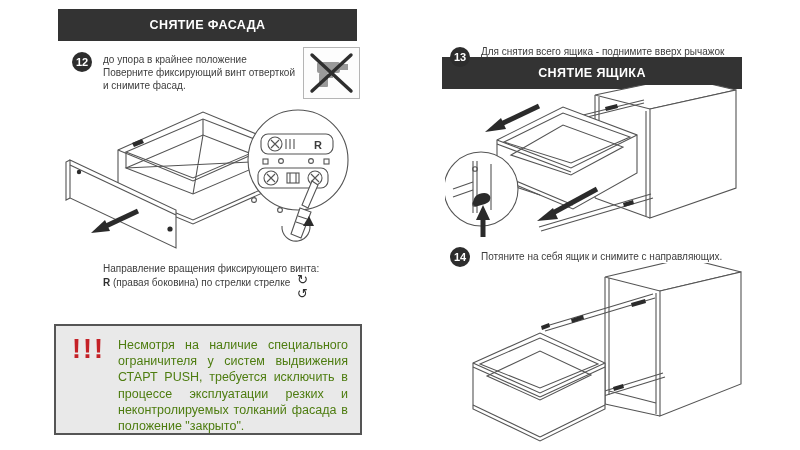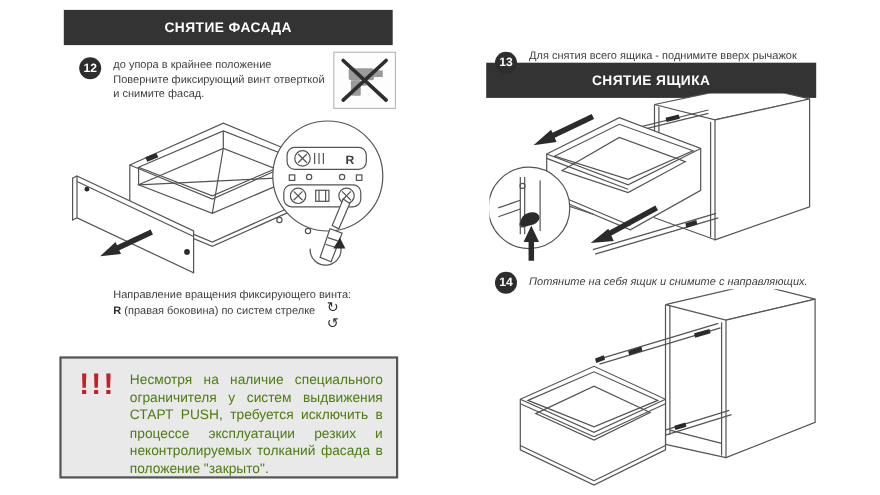--- a/index.html
+++ b/index.html
@@ -98,21 +98,21 @@
 
     <polygon class="fw" points="254,83 260,87 250,110 244,107"></polygon>
     <polygon class="fw" points="242,110 253,114 243,140 233,136"></polygon>
     <path class="ln" d="M240,118 L249,121 M238,124 L247,127"></path>
     <path class="ln" d="M224,128 A14,14 0 1 0 251,124"></path>
     <polygon class="blk" points="251,118 256,128 245,128"></polygon>
   </svg>
 
   <div class="note">
     <div>Направление вращения фиксирующего винта:</div>
-    <div><b>R</b><span> (правая боковина) по систем стрелке</span></div>
+    <div><b>R</b><span> (правая боковина) по стрелки стрелке</span></div>
     <span class="rot-icon" style="top:12px;">↻</span>
     <span class="rot-icon" style="top:26px;">↺</span>
   </div>
 
   <div class="warn">
     <div class="warn-marks">!!!</div>
     <div class="warn-text">Несмотря на наличие специального ограничителя у систем выдвижения СТАРТ PUSH, требуется исключить в процессе эксплуатации резких и неконтролируемых толканий фасада в положение "закрыто".</div>
   </div>
 
   <div class="badge" style="left:450px;top:47px;">13</div>
@@ -156,21 +156,21 @@
     <line class="ln" x1="46" y1="79" x2="46" y2="125"></line>
     <circle class="ln" cx="30" cy="84" r="2.3"></circle>
     <circle class="ln" cx="30" cy="119" r="2.3"></circle>
     <path class="ln" d="M8,104 L28,97 M8,112 L28,105"></path>
     <path class="blk" d="M34,109 q8,-3 11,2 q2,5 -5,8 l-7,2 q-6,1 -5,-4 q1,-6 6,-8 Z"></path>
     <line class="thick" x1="38" y1="152" x2="38" y2="134"></line>
     <polygon class="blk" points="38,120 31,135 45,135"></polygon>
   </svg>
 
   <div class="badge" style="left:450px;top:247px;">14</div>
-  <div class="steptext" style="left:481px;top:250px;font-style:italic;">
+  <div class="steptext" style="left:481px;top:250px;">
     <div>Потяните на себя ящик и снимите с направляющих.</div>
   </div>
 
   <svg style="left:445px;top:263px;" width="300" height="185" viewBox="0 0 300 185">
 
     <polygon class="fw" points="160,14 215,28 296,9 241,-5"></polygon>
     <polygon class="fw" points="215,28 296,9 296,121 215,153"></polygon>
     <line class="ln" x1="160" y1="14" x2="160" y2="141"></line>
     <line class="ln" x1="164" y1="15" x2="164" y2="132"></line>
     <line class="ln" x1="211" y1="30" x2="211" y2="151"></line>

